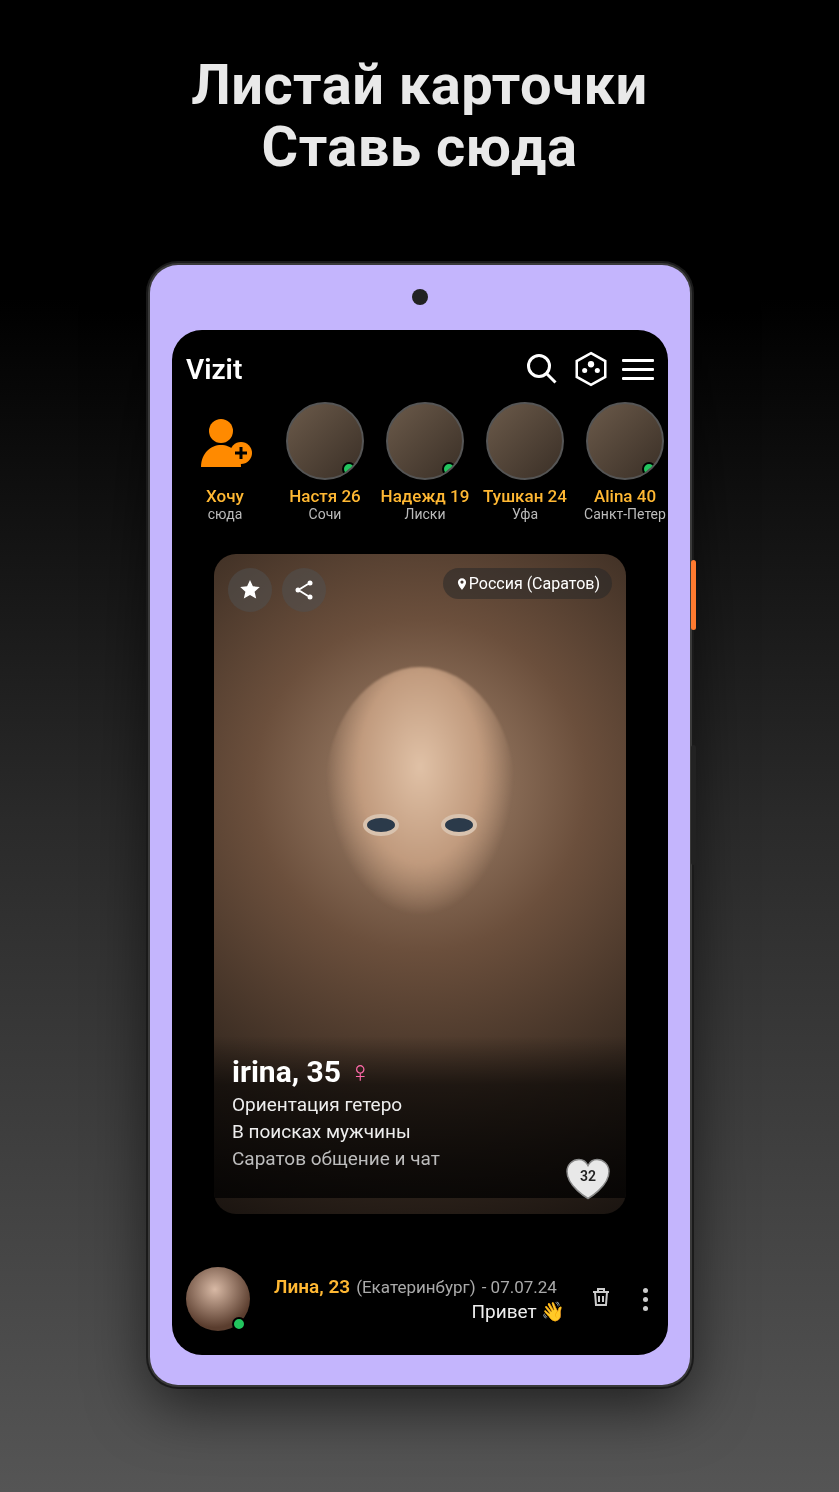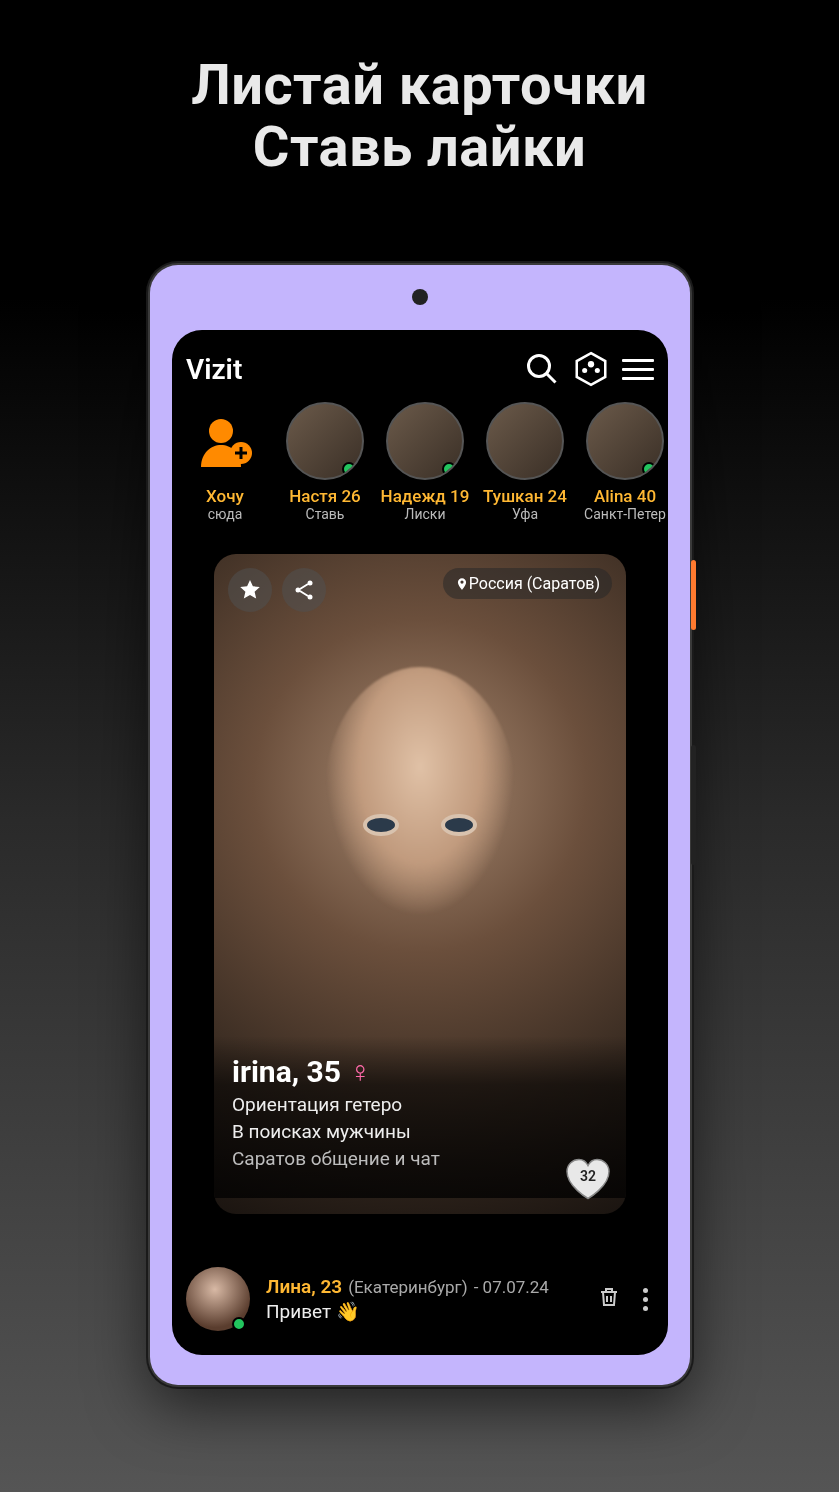--- a/index.html
+++ b/index.html
@@ -134,21 +134,21 @@
 .heart-badge {
   position: absolute; right: 14px; bottom: 14px;
   width: 48px; height: 42px;
   display: flex; align-items: center; justify-content: center;
   cursor: pointer;
 }
 .heart-badge svg { width: 100%; height: 100%; }
 .heart-badge .cnt { position: absolute; font-size: 14px; color: #222; font-weight: 600; top: 10px; }
 .msgrow {
   position: absolute; left: 0; right: 0; bottom: 16px;
-  display: flex; align-items: center; gap: 16px; padding: 8px 14px;
+  display: flex; align-items: center; gap: 24px; padding: 8px 14px; text-align: right;
 }
 .avatar-sm {
   width: 64px; height: 64px; border-radius: 50%;
   background: radial-gradient(circle at 45% 35%, #d8b9a5 0%, #5a3d2e 70%);
   position: relative; flex-shrink: 0;
 }
 .avatar-sm .online {
   position: absolute; bottom: 0; right: 4px;
   width: 14px; height: 14px; background: #22c55e;
   border: 2px solid #000; border-radius: 50%;
@@ -169,21 +169,21 @@
   filter: blur(1px);
 }
 .eyes { position: absolute; top: 40%; left: 50%; transform: translateX(-50%); display: flex; gap: 50px; }
 .eye { width: 28px; height: 14px; background: #2b3a4a; border-radius: 50%; box-shadow: 0 0 0 4px #d8c2ae; }
 </style>
 </head>
 <body>
 
 <div class="marketing">
   <div>Листай карточки</div>
-  <div>Ставь лайки</div>
+  <div>Ставь сюда</div>
 </div>
 
 <div class="phone">
   <div class="side-btn"></div>
   <div class="side-btn2"></div>
   <div class="screen">
 
     <div class="topbar">
       <div class="app-title">Vizit</div>
       <div class="icn">
@@ -221,21 +221,21 @@
           </div>
         </div>
         <div class="nm">Хочу</div>
         <div class="city">сюда</div>
       </div>
       <div class="story">
         <div class="ring">
             <div class="online"></div>
           </div>
         <div class="nm">Настя 26</div>
-        <div class="city">Ставь</div>
+        <div class="city">Сочи</div>
       </div>
       <div class="story">
         <div class="ring">
             <div class="online"></div>
           </div>
         <div class="nm">Надежд 19</div>
         <div class="city">Лиски</div>
       </div>
       <div class="story">
         <div class="ring"></div>

